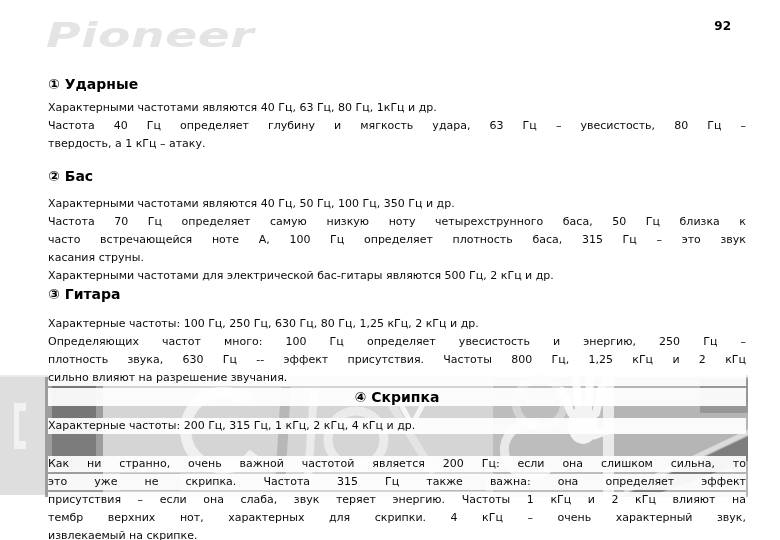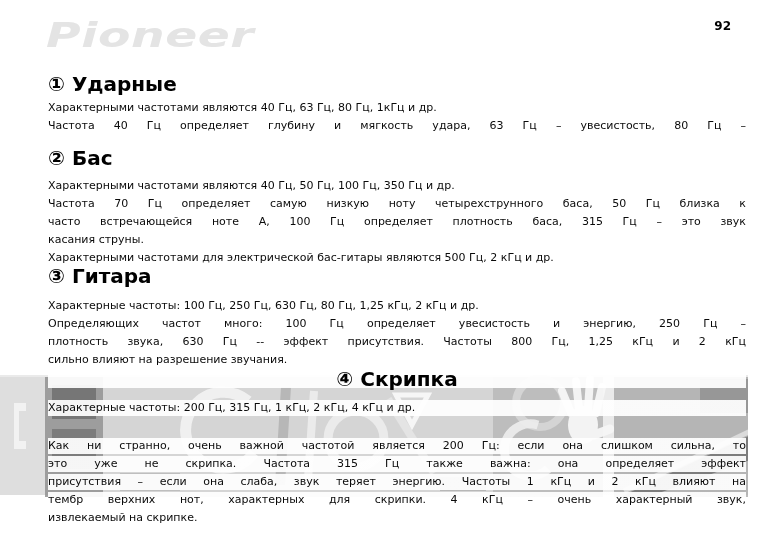--- a/index.html
+++ b/index.html
@@ -20,21 +20,21 @@
     user-select:none;
   }
   .page-number{
     position:absolute;right:17px;top:19px;
     font-size:12px;font-weight:bold;color:#000;
   }
 
   .content{position:absolute;left:48px;top:75px;width:698px;}
   section{margin:0;padding:0;}
   .heading{
-    font-size:20px;font-weight:bold;color:#000;
+    font-size:14px;font-weight:bold;color:#000;
     line-height:18px;height:18px;margin:0;
     background:rgba(255,255,255,0.93);
   }
   .line{
     font-size:11px;color:#0a0a0a;line-height:18px;height:18px;
     white-space:nowrap;overflow:visible;
     background:linear-gradient(rgba(255,255,255,0.93),rgba(255,255,255,0.93)) no-repeat center / 100% 16px;
   }
   .line.just{
     white-space:normal;
@@ -94,20 +94,21 @@
   <div class="logo">Pioneer</div>
 
   <div class="page-number">92</div>
 
   <main class="content" id="content">
       <section class="section s0">
         <h2 class="heading">① Ударные</h2>
         <div class="para">
           <div class="line">Характерными частотами являются 40 Гц, 63 Гц, 80 Гц, 1кГц и др.</div>
           <div class="line just">Частота 40 Гц определяет глубину и мягкость удара, 63 Гц – увесистость, 80 Гц –</div>
+          <div class="line">твердость, а 1 кГц – атаку.</div>
         </div>
       </section>
       <section class="section s1">
         <h2 class="heading">② Бас</h2>
         <div class="para">
           <div class="line">Характерными частотами являются 40 Гц, 50 Гц, 100 Гц, 350 Гц и др.</div>
           <div class="line just">Частота 70 Гц определяет самую низкую ноту четырехструнного баса, 50 Гц близка к</div>
           <div class="line just">часто встречающейся ноте А, 100 Гц определяет плотность баса, 315 Гц – это звук</div>
           <div class="line">касания струны.</div>
           <div class="line">Характерными частотами для электрической бас-гитары являются 500 Гц, 2 кГц и др.</div>

